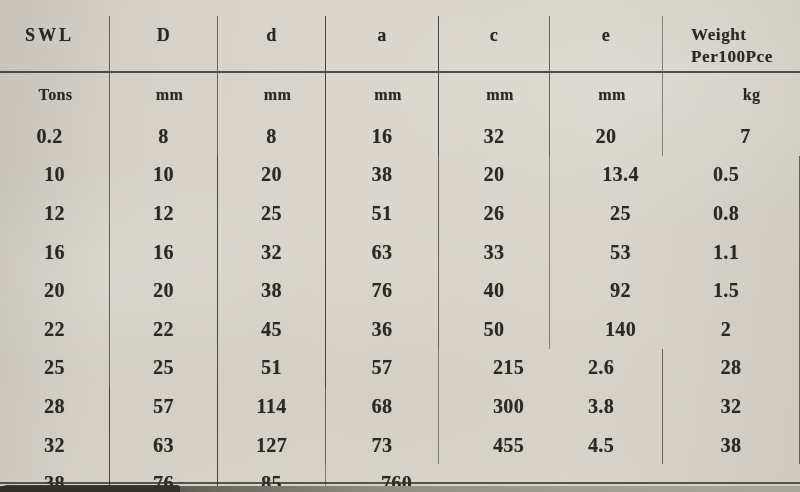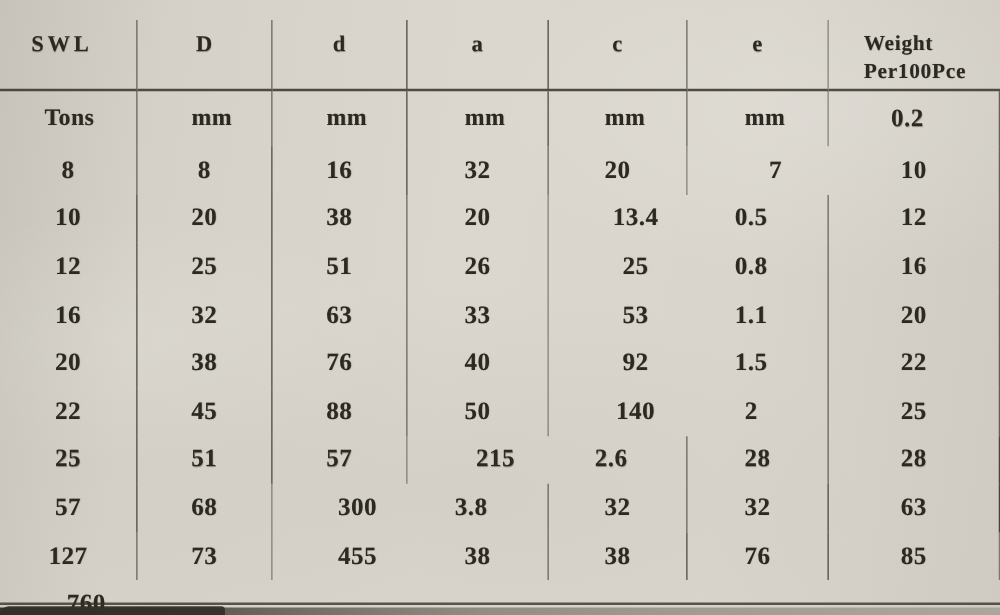--- a/index.html
+++ b/index.html
@@ -40,21 +40,21 @@
     font-size: 18px; line-height: 21px;
   }
   .head, .unit { border-bottom: 0; }
   .head { border-bottom: 2px solid rgba(48,45,38,0.82); }
   .swl-head { letter-spacing: 3px; }
   .weight-head {
     flex-direction: column; padding-top: 5px; line-height: 22px;
     font-size: 17px; letter-spacing: 0.6px;
   }
   
-  .unit { font-size: 19px; margin-left: 12px; }
+  .unit { font-size: 16px; margin-left: 12px; }
   
   .c0 { padding-right: 10px; }
   .c6 { padding-left: 28px; }
   
   .bottom-line {
     position: absolute; left: 0; top: 482px; width: 800px; height: 2px;
     background: rgba(50,47,40,0.78);
   }
   .bottom-edge {
     position: absolute; left: 0; bottom: 0; width: 800px; height: 6px;
@@ -83,20 +83,21 @@
       <div>Weight</div>
       <div>Per100Pce</div>
     </div>
 
     <div class="cell unit c0">Tons</div>
     <div class="cell unit c1">mm</div>
     <div class="cell unit c2">mm</div>
     <div class="cell unit c3">mm</div>
     <div class="cell unit c4">mm</div>
     <div class="cell unit c5">mm</div>
+    <div class="cell unit c6">kg</div>
 
   <div class="cell data c0">0.2</div>
       <div class="cell data c1">8</div>
       <div class="cell data c2">8</div>
       <div class="cell data c3">16</div>
       <div class="cell data c4">32</div>
       <div class="cell data c5">20</div>
       <div class="cell data c6">7</div>
       <div class="cell data c1">10</div>
       <div class="cell data c2">10</div>
@@ -122,42 +123,44 @@
       <div class="cell data c1">20</div>
       <div class="cell data c2">20</div>
       <div class="cell data c3">38</div>
       <div class="cell data c4">76</div>
       <div class="cell data c5">40</div>
       <div class="cell data c6">92</div>
       <div class="cell data c0">1.5</div>
       <div class="cell data c1">22</div>
       <div class="cell data c2">22</div>
       <div class="cell data c3">45</div>
-      <div class="cell data c4">88</div>
+      <div class="cell data c4">36</div>
       <div class="cell data c5">50</div>
       <div class="cell data c6">140</div>
       <div class="cell data c0">2</div>
       <div class="cell data c1">25</div>
       <div class="cell data c2">25</div>
       <div class="cell data c3">51</div>
       <div class="cell data c5">57</div>
       <div class="cell data c6">215</div>
       <div class="cell data c0">2.6</div>
       <div class="cell data c1">28</div>
       <div class="cell data c2">28</div>
       <div class="cell data c3">57</div>
+      <div class="cell data c4">114</div>
       <div class="cell data c5">68</div>
       <div class="cell data c6">300</div>
       <div class="cell data c0">3.8</div>
       <div class="cell data c1">32</div>
       <div class="cell data c2">32</div>
       <div class="cell data c3">63</div>
       <div class="cell data c4">127</div>
       <div class="cell data c5">73</div>
       <div class="cell data c6">455</div>
+      <div class="cell data c0">4.5</div>
       <div class="cell data c1">38</div>
       <div class="cell data c2">38</div>
       <div class="cell data c3">76</div>
       <div class="cell data c5">85</div>
       <div class="cell data c6">760</div>
     </div>
 
   <div class="bottom-line"></div>
   <div class="bottom-edge"></div>
   <div class="bottom-edge-dark"></div>

